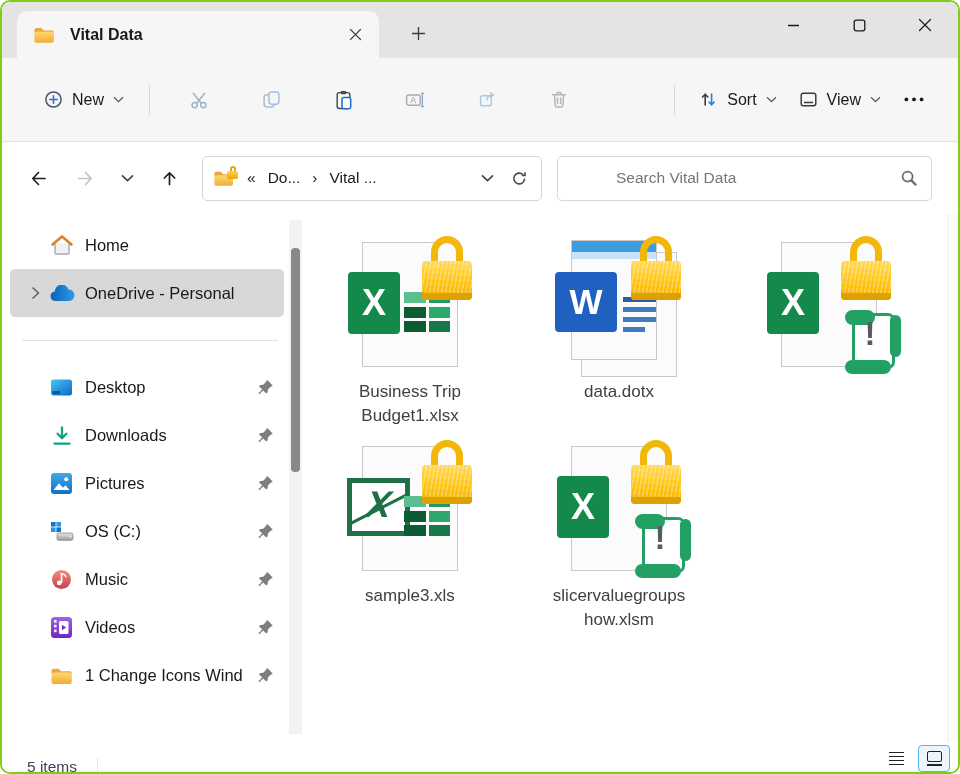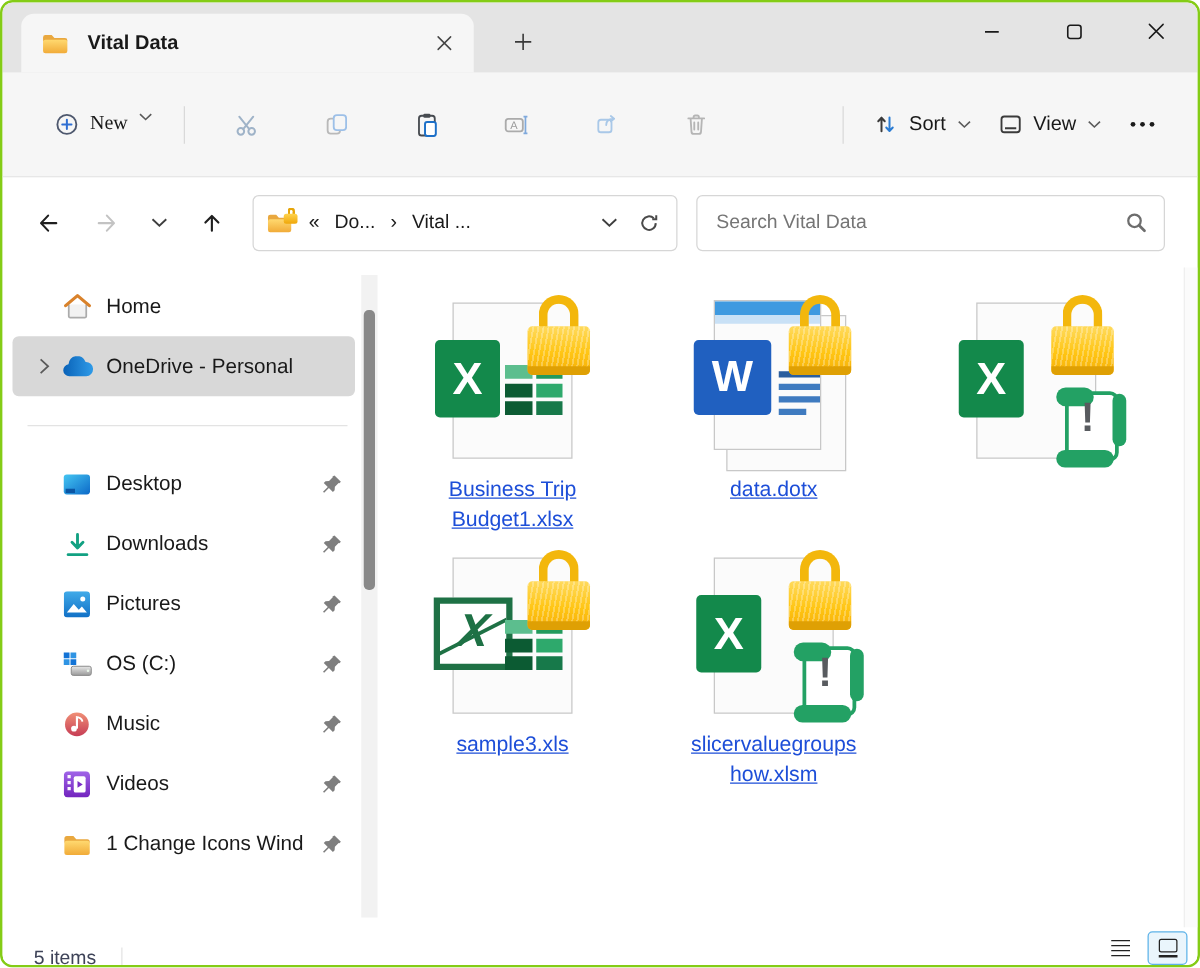--- a/index.html
+++ b/index.html
@@ -14,39 +14,39 @@
   .tab{position:absolute;left:15px;top:9px;width:362px;height:47px;background:#f6f6f6;
        border-radius:10px 10px 0 0;display:flex;align-items:center;padding:0 10px 0 16px;}
   .tab-label{font-size:16px;font-weight:600;margin-left:14px;color:#191919;}
   .tab-close{margin-left:auto;width:28px;height:28px;display:flex;align-items:center;justify-content:center;border-radius:4px;}
   .newtab{position:absolute;left:399px;top:14px;width:34px;height:34px;display:flex;align-items:center;justify-content:center;border-radius:4px;}
   .wincontrols{position:absolute;right:0;top:0;display:flex;height:46px;}
   .wc{width:66px;height:46px;display:flex;align-items:center;justify-content:center;}
   
   .toolbar{height:84px;background:#f6f6f6;border-bottom:1px solid #e2e2e2;
            display:flex;align-items:center;padding:0 22px 0 30px;}
-  .tb-new{display:flex;gap:9px;padding:9px 12px;border-radius:5px;font-family:Liberation Serif, serif;}
+  .tb-new{display:flex;align-items:center;gap:9px;padding:9px 12px;border-radius:5px;}
   .tb-new .lbl{font-size:16px;color:#191919;}
   .tb-sep{width:1px;height:30px;background:#d9d9d9;margin:0 13px;flex:0 0 auto;}
   .tb-ibtn{width:58px;height:42px;display:flex;align-items:center;justify-content:center;border-radius:5px;margin:0 7px;}
   .tb-txtbtn{display:flex;align-items:center;gap:9px;padding:9px 11px;border-radius:5px;font-size:16px;color:#191919;}
   .push{margin-left:auto;}
   
   .addr-row{height:72px;background:#fff;display:flex;align-items:center;}
   .navbtn{width:40px;height:40px;display:flex;align-items:center;justify-content:center;border-radius:5px;flex:0 0 auto;}
   .navbtn.first{margin-left:16px;}
   .navbtn + .navbtn{margin-left:7px;}
   .addr-box{width:340px;height:45px;border:1px solid #d6d6d6;border-radius:5px;background:#fff;
             display:flex;align-items:center;gap:8px;padding:0 8px 0 10px;margin-left:13px;font-size:15.5px;color:#1b1b1b;}
   .crumb{padding:2px 2px;white-space:nowrap;}
   .addr-spacer{flex:1;}
   .search-box{width:375px;height:45px;border:1px solid #d6d6d6;border-radius:5px;background:#fff;
               display:flex;align-items:center;padding:0 13px;margin-left:15px;}
   .search-box input{flex:1;border:none;outline:none;background:transparent;font-size:15.5px;
-                    font-family:"Liberation Sans","DejaVu Sans",sans-serif;color:#1b1b1b;}
+                    font-family:"Liberation Sans","DejaVu Sans",sans-serif;color:#1b1b1b;margin-left:43px;}
   .search-box input::placeholder{color:#757575;opacity:1;}
   
   .bodyarea{height:528px;position:relative;background:#fff;}
   .sidebar{position:absolute;left:0;top:0;width:286px;height:100%;padding-top:7px;}
   .srow{height:48px;display:flex;align-items:center;margin:0 4px 0 8px;padding:0 10px 0 12px;border-radius:5px;position:relative;}
   .srow.selected{background:#d8d8d8;}
   .srow .chev{width:26px;display:flex;align-items:center;justify-content:center;flex:0 0 auto;}
   .srow .ic{width:27px;height:24px;margin-right:10px;display:flex;align-items:center;justify-content:center;flex:0 0 auto;}
   .srow .lbl{font-size:16.5px;color:#191919;white-space:nowrap;overflow:hidden;}
   .srow .pin{margin-left:auto;flex:0 0 auto;display:flex;align-items:center;padding-left:2px;}
@@ -90,21 +90,21 @@
   .pl-body::before{content:"";position:absolute;inset:0;
            background:repeating-linear-gradient(100deg,rgba(255,255,255,.28) 0 1.5px,rgba(255,255,255,0) 1.5px 4px);}
   .pl-body::after{content:"";position:absolute;left:0;right:0;bottom:0;height:7px;background:#dfa004;}
   
   .macroscroll{position:absolute;left:116px;top:84px;width:56px;height:64px;z-index:4;}
   .ms-paper{position:absolute;left:7px;top:3px;width:43px;height:56px;background:#fff;border:3.5px solid #23a164;border-radius:7px;}
   .ms-curl{position:absolute;left:0;top:0;width:30px;height:15px;background:#23a164;border-radius:8px;}
   .ms-right{position:absolute;right:0;top:5px;width:11px;height:42px;background:#23a164;border-radius:6px;}
   .ms-bottom{position:absolute;left:0;bottom:0;width:46px;height:14px;background:#23a164;border-radius:7px;}
   .ms-bang{position:absolute;left:6px;top:7px;width:38px;text-align:center;font-size:33px;font-weight:700;color:#585b5f;line-height:1;}
-  .flabel{margin-top:4px;text-align:center;font-size:17px;line-height:23.5px;color:#1d4ed8;text-decoration:underline;}
+  .flabel{margin-top:4px;text-align:center;font-size:17px;line-height:23.5px;color:#404040;}
   
   .addrfolder{position:relative;width:24px;height:19px;flex:0 0 auto;}
   .minilock{position:absolute;right:-1px;top:-3px;width:11px;height:13px;}
   .minilock .s{position:absolute;left:2.5px;top:0;width:6px;height:6px;border:2px solid #e6a50a;border-bottom:none;border-radius:3px 3px 0 0;}
   .minilock .b{position:absolute;left:0;bottom:0;width:11px;height:8px;border-radius:2px;background:linear-gradient(180deg,#ffd34e,#efa70a);}
   
   .statusbar{height:34px;background:#fff;display:flex;align-items:flex-end;padding-left:25px;position:relative;
              font-size:15.5px;color:#3e4358;}
   .sb-sep{width:1px;height:18px;background:#e4e4e4;margin-left:20px;}
   .sb-views{position:absolute;right:8px;top:3px;display:flex;gap:6px;}

